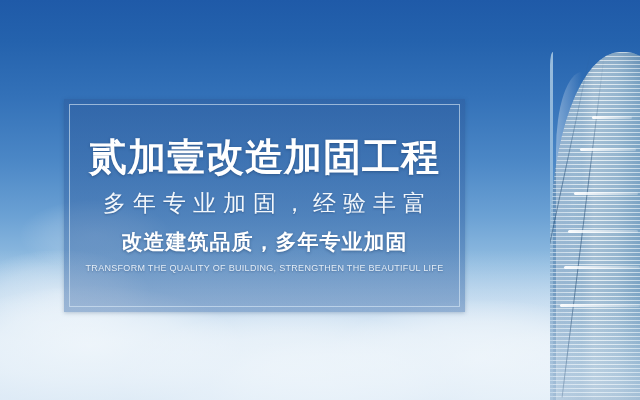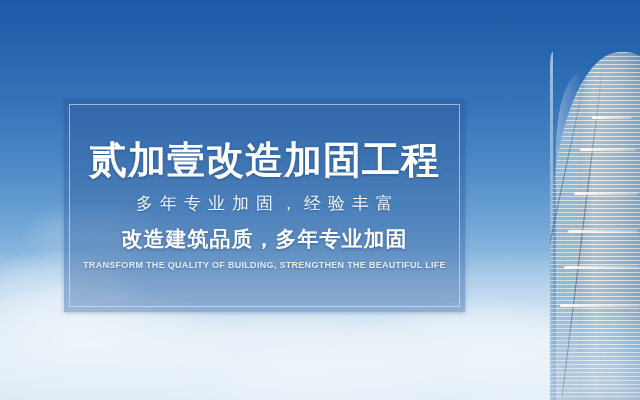--- a/index.html
+++ b/index.html
@@ -120,33 +120,33 @@
     text-align:center;
   }
 
   .headline{
     font-size:38px;font-weight:bold;color:#ffffff;
     letter-spacing:1px;line-height:1;
     text-shadow:0 1px 3px rgba(18,48,92,.45);
     margin:0 0 16px 0;
   }
   .tagline{
-    font-size:17px;font-weight:normal;color:#f2f7fc;
+    font-size:23px;font-weight:normal;color:#f2f7fc;
     letter-spacing:7px;line-height:1;
     text-shadow:0 1px 2px rgba(18,48,92,.4);
     margin:0 0 16px 0;padding-left:7px;
   }
   .slogan{
     font-size:21px;font-weight:bold;color:#ffffff;
     letter-spacing:1px;line-height:1;
     text-shadow:0 1px 3px rgba(18,48,92,.45);
     margin:0 0 12px 0;
   }
   .english{
-    font-size:9px;font-weight:bold;color:#e3edf7;
+    font-size:9px;font-weight:normal;color:#e3edf7;
     letter-spacing:.3px;line-height:1;
     text-shadow:0 1px 2px rgba(18,48,92,.35);
     margin:0;
   }
 </style>
 </head>
 <body>
 
 <div id="banner">
 

